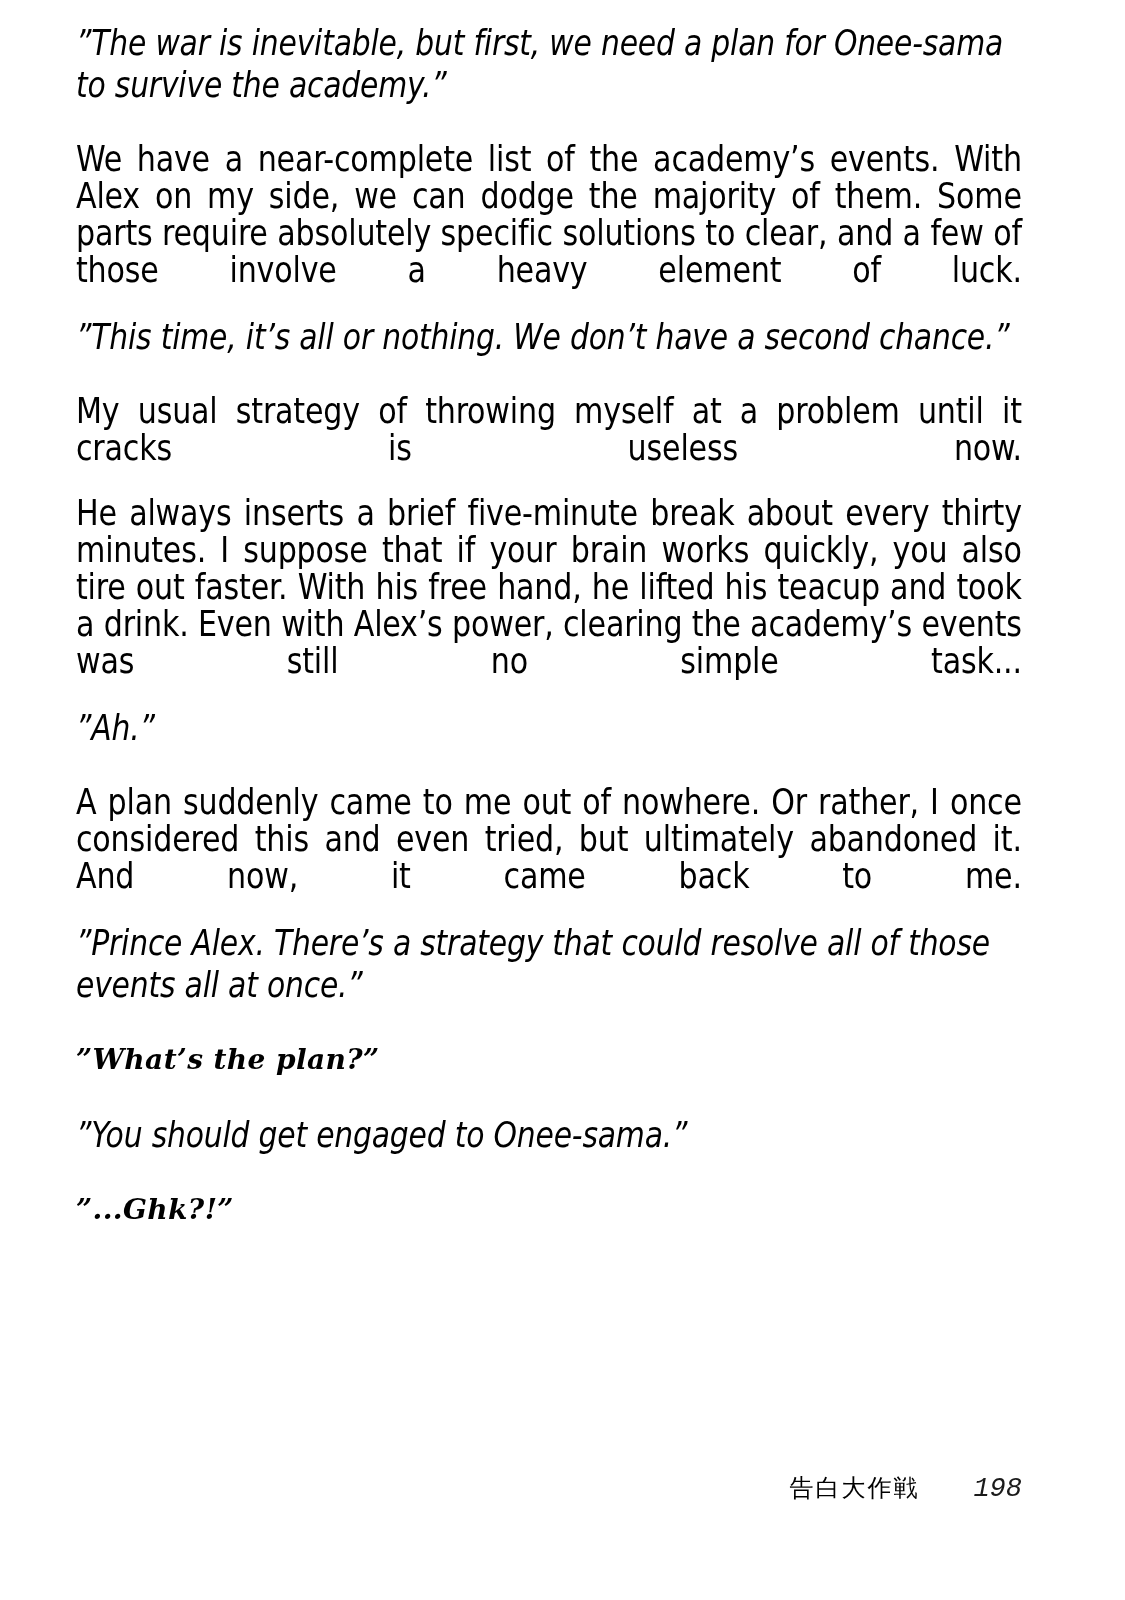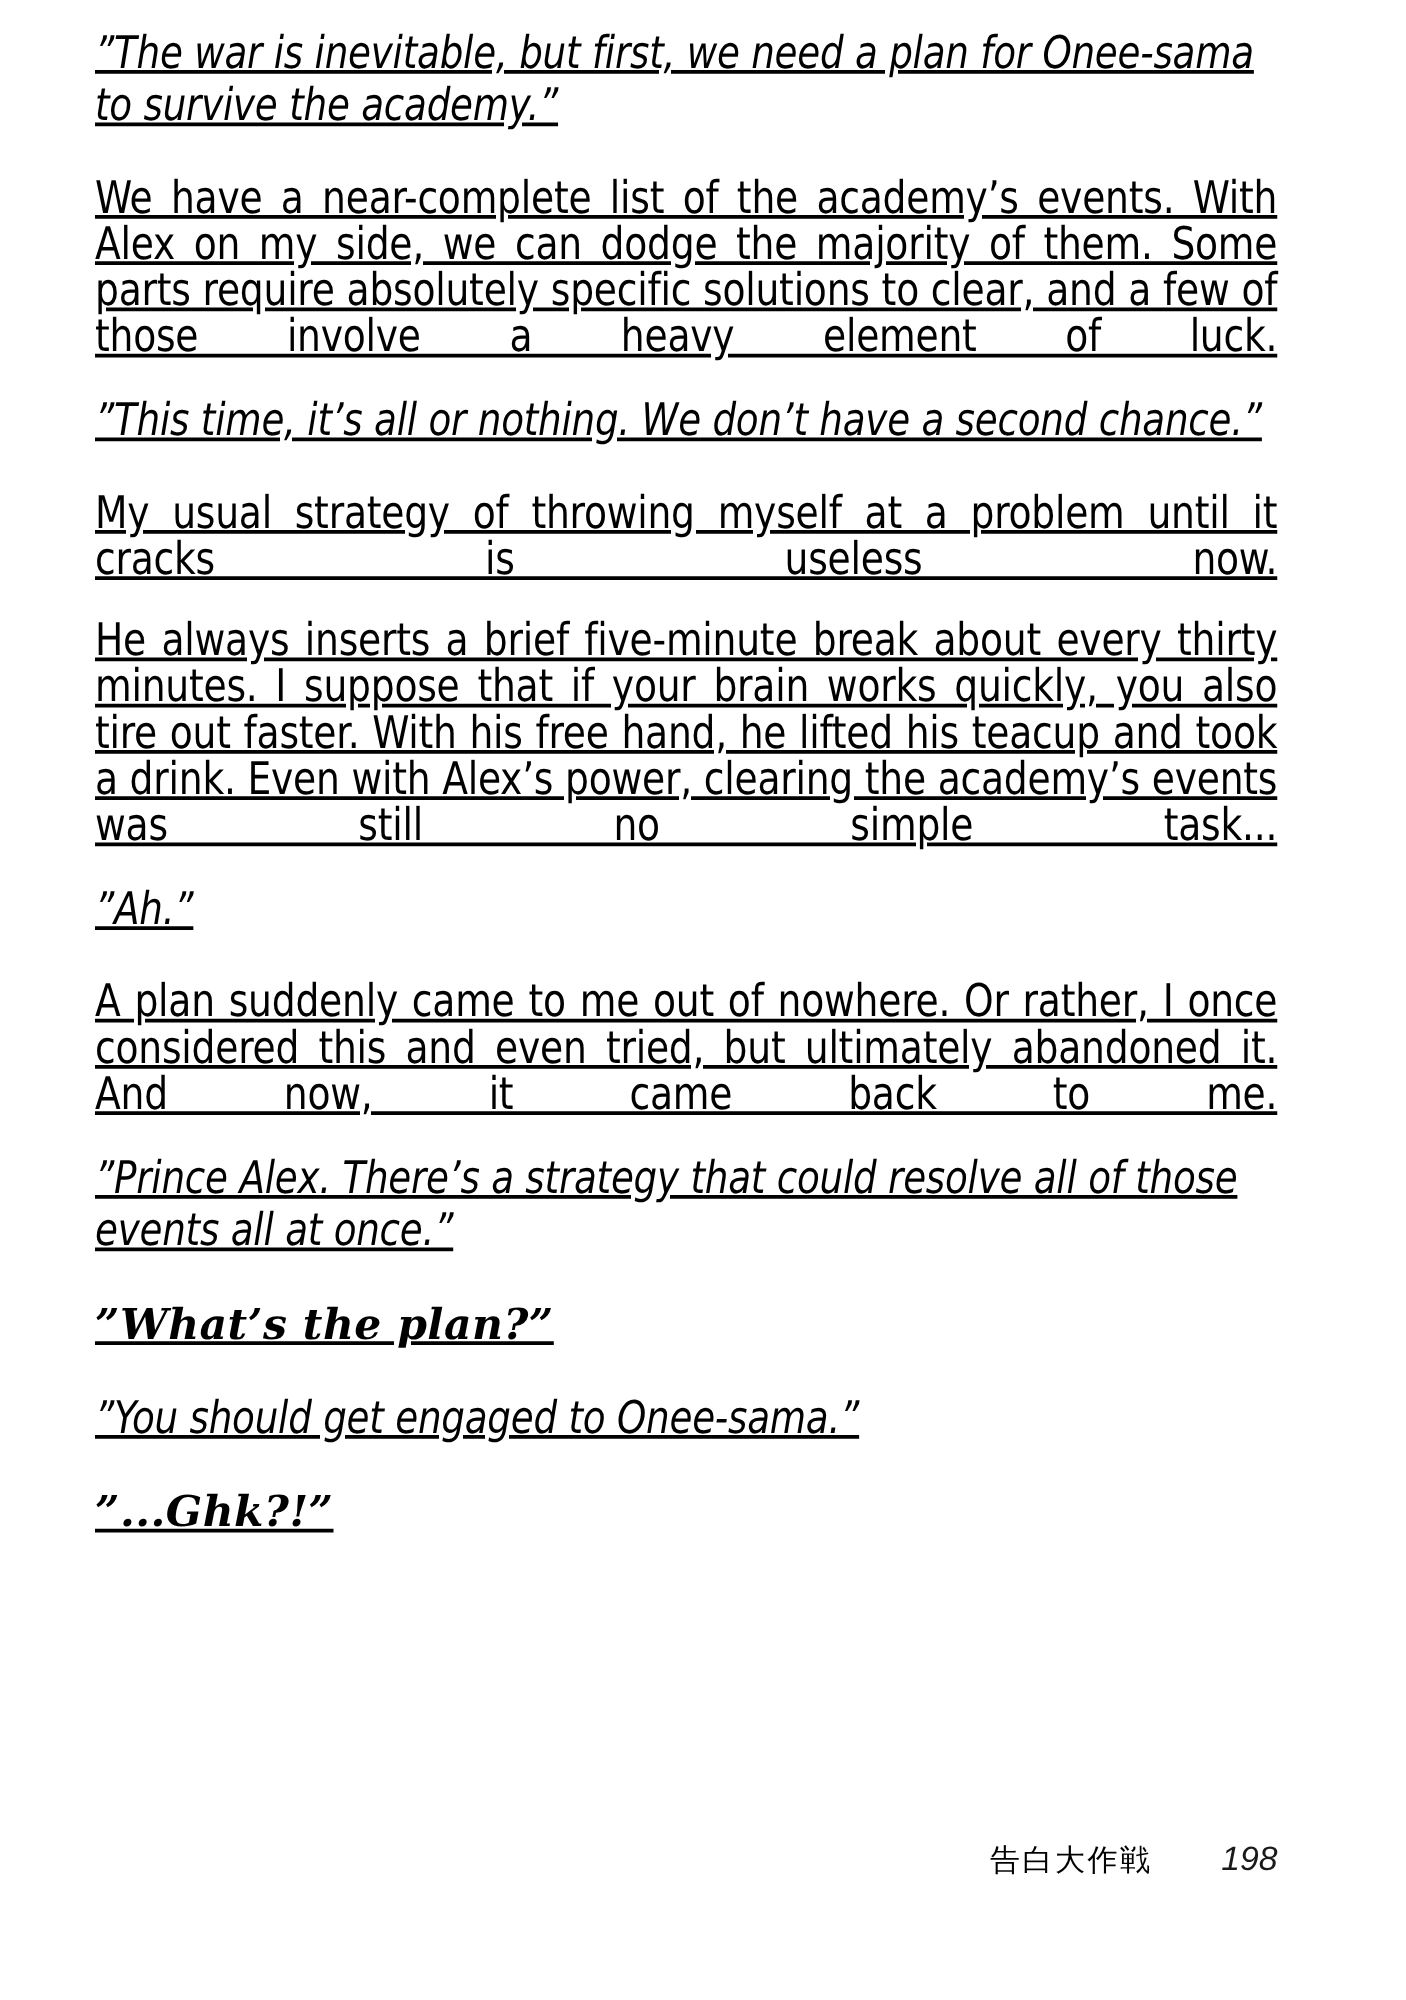--- a/index.html
+++ b/index.html
@@ -23,21 +23,20 @@
     width: 946px;
     height: 1600px;
     box-sizing: border-box;
   }
 
   .content {
     position: absolute;
     left: 0;
     top: 22px;
     width: 946px;
-    text-decoration: underline;
   }
 
   
   .blk {
     margin: 0 0 26px 0;
     text-align: justify;
     text-align-last: justify;
     text-justify: inter-word;
     word-spacing: 0;
     -webkit-hyphens: none;
@@ -64,21 +63,21 @@
     font-stretch: condensed;
     text-align: left;
     text-align-last: left;
     transform: scaleX(0.92);
     transform-origin: left top;
     width: 1028px;
   }
 
   
   .dialogue-bold {
-    font-size: 34px;
+    font-size: 28px;
     line-height: 40px;
     font-weight: bold;
     font-style: italic;
     letter-spacing: 0.4px;
     font-family: "DejaVu Serif", "Liberation Serif", serif;
     text-align: left;
     text-align-last: left;
   }
   
   .mixed-par {
@@ -112,21 +111,21 @@
     justify-content: flex-end;
     align-items: baseline;
   }
   .footer-title {
     font-family: "DejaVu Sans", "Liberation Sans", sans-serif;
     font-size: 24px;
     letter-spacing: 2px;
     color: #000000;
   }
   .footer-page {
-    font-family: Liberation Sans, sans-serif;
+    font-family: Liberation Mono, monospace;
     font-style: italic;
     font-size: 27px;
     color: #1a1a1a;
     margin-left: 54px;
     min-width: 46px;
     text-align: right;
   }
 </style>
 </head>
 <body>

